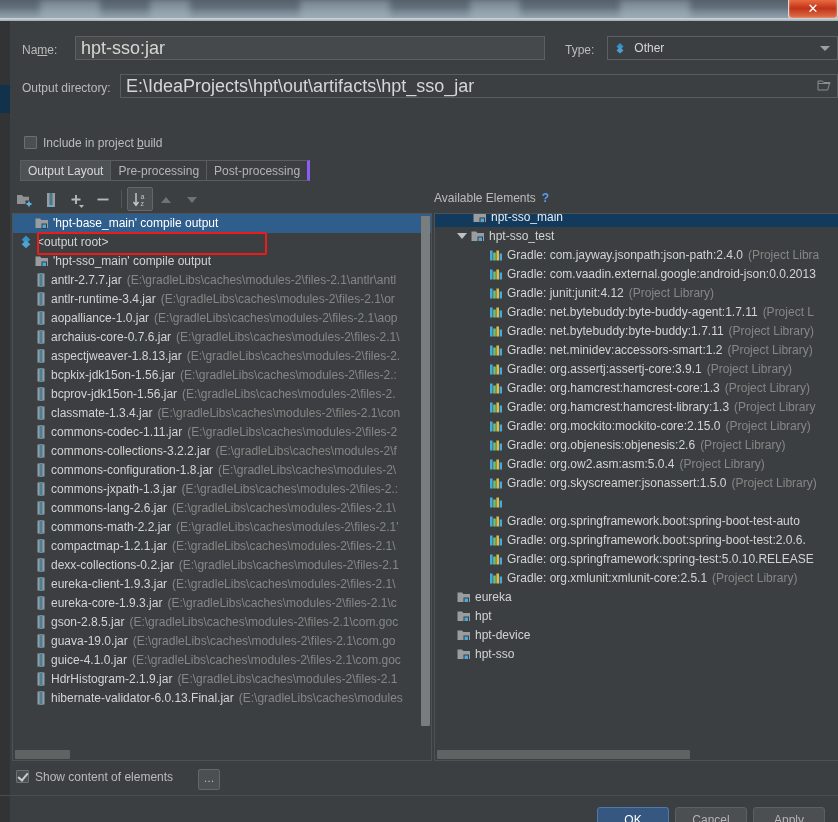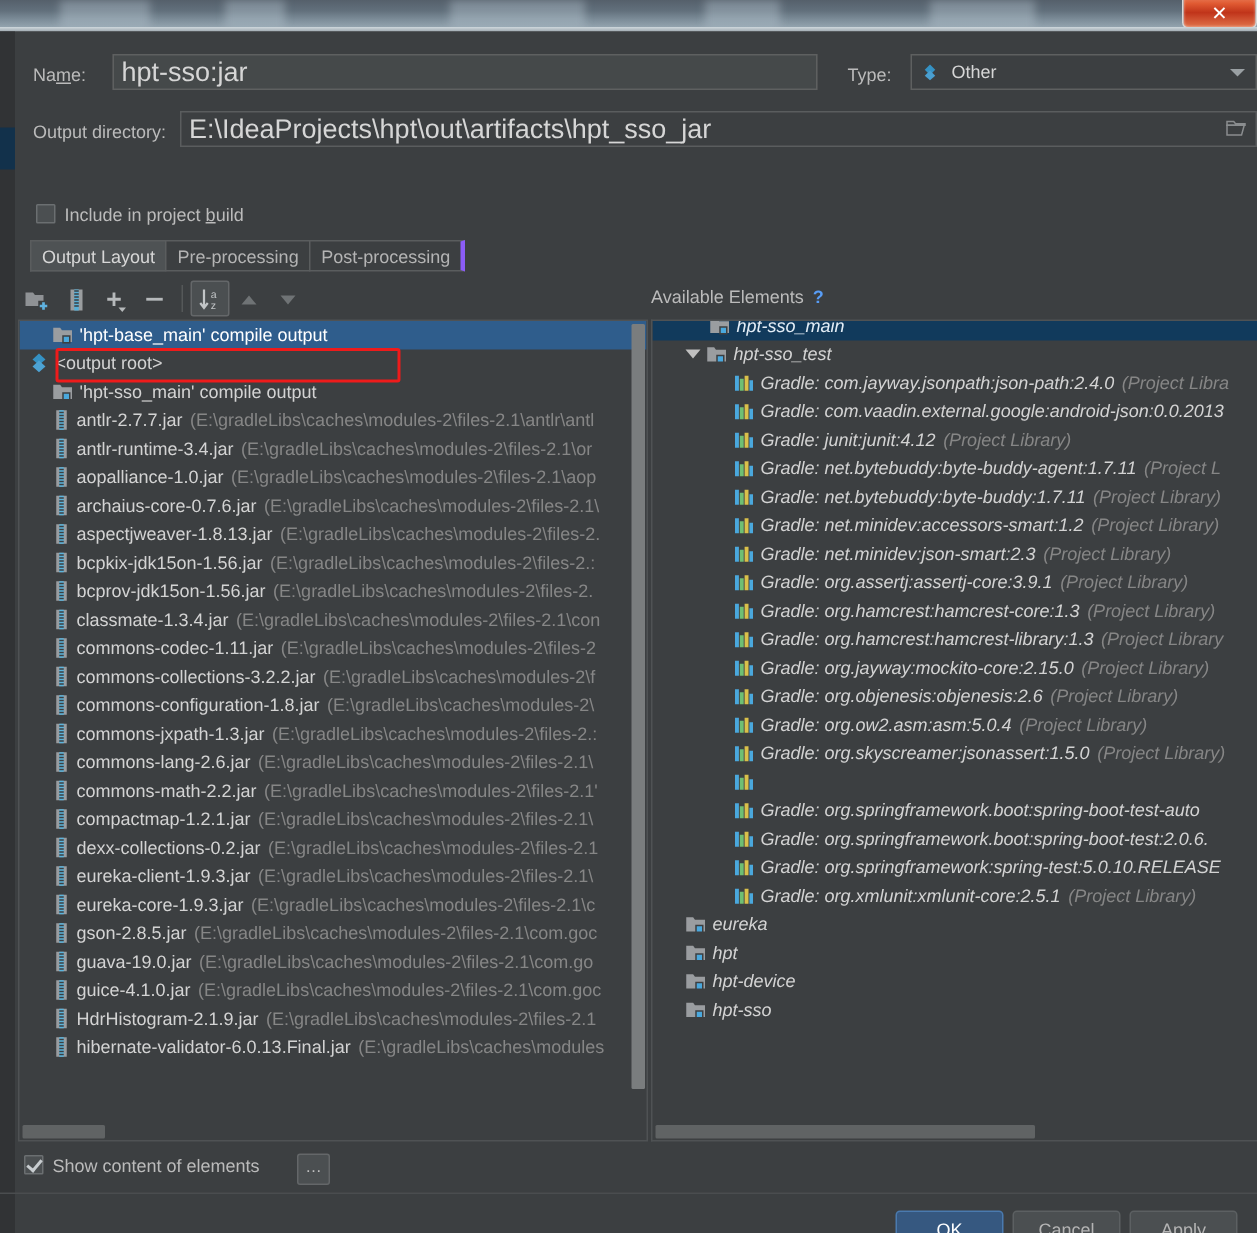--- a/index.html
+++ b/index.html
@@ -114,21 +114,20 @@
   
   .panel-left{
     position:absolute;left:12px;top:192px;width:420px;height:548px;
     background:#3c3f41;border:1px solid #4f5254;box-sizing:border-box;
     overflow:hidden;
   }
   .panel-right{
     position:absolute;left:434px;top:192px;width:404px;height:548px;
     background:#3c3f41;border:1px solid #4f5254;border-right:none;box-sizing:border-box;
     overflow:hidden;
-    font-style:italic;
   }
   .avail-hdr{
     position:absolute;left:434px;top:166px;height:22px;line-height:22px;
     font-size:12px;color:#bbbbbb;
   }
   .avail-hdr .qmark{color:#589df6;margin-left:6px;font-weight:bold;}
 
   .tree{position:relative;}
   .trow{
     position:relative;height:19px;line-height:19px;white-space:nowrap;
@@ -475,45 +474,39 @@
                 <rect x="1" y="1.5" width="2.6" height="10" fill="#4aa8dd"></rect>
                 <rect x="4.2" y="3.5" width="2.6" height="8" fill="#6fbf73"></rect>
                 <rect x="7.4" y="1.5" width="2.6" height="10" fill="#d9c04a"></rect>
                 <rect x="10.6" y="4.5" width="2.4" height="7" fill="#4aa8dd"></rect>
               </svg></span><span class="nm">Gradle: net.minidev:accessors-smart:1.2</span><span class="path" style="margin-left: 5px;">(Project Library)</span></div>
           <div class="trow"><span style="display: inline-block; width: 54px;"></span><span class="ic"><svg width="14" height="13" viewBox="0 0 14 13">
                 <rect x="1" y="1.5" width="2.6" height="10" fill="#4aa8dd"></rect>
                 <rect x="4.2" y="3.5" width="2.6" height="8" fill="#6fbf73"></rect>
                 <rect x="7.4" y="1.5" width="2.6" height="10" fill="#d9c04a"></rect>
                 <rect x="10.6" y="4.5" width="2.4" height="7" fill="#4aa8dd"></rect>
-              </svg></span><span class="nm">Gradle: net.minidev:json-smart:2.3</span><span class="path" style="margin-left: 5px;">(Project Library)</span></div>
-          <div class="trow"><span style="display: inline-block; width: 54px;"></span><span class="ic"><svg width="14" height="13" viewBox="0 0 14 13">
-                <rect x="1" y="1.5" width="2.6" height="10" fill="#4aa8dd"></rect>
-                <rect x="4.2" y="3.5" width="2.6" height="8" fill="#6fbf73"></rect>
-                <rect x="7.4" y="1.5" width="2.6" height="10" fill="#d9c04a"></rect>
-                <rect x="10.6" y="4.5" width="2.4" height="7" fill="#4aa8dd"></rect>
               </svg></span><span class="nm">Gradle: org.assertj:assertj-core:3.9.1</span><span class="path" style="margin-left: 5px;">(Project Library)</span></div>
           <div class="trow"><span style="display: inline-block; width: 54px;"></span><span class="ic"><svg width="14" height="13" viewBox="0 0 14 13">
                 <rect x="1" y="1.5" width="2.6" height="10" fill="#4aa8dd"></rect>
                 <rect x="4.2" y="3.5" width="2.6" height="8" fill="#6fbf73"></rect>
                 <rect x="7.4" y="1.5" width="2.6" height="10" fill="#d9c04a"></rect>
                 <rect x="10.6" y="4.5" width="2.4" height="7" fill="#4aa8dd"></rect>
               </svg></span><span class="nm">Gradle: org.hamcrest:hamcrest-core:1.3</span><span class="path" style="margin-left: 5px;">(Project Library)</span></div>
           <div class="trow"><span style="display: inline-block; width: 54px;"></span><span class="ic"><svg width="14" height="13" viewBox="0 0 14 13">
                 <rect x="1" y="1.5" width="2.6" height="10" fill="#4aa8dd"></rect>
                 <rect x="4.2" y="3.5" width="2.6" height="8" fill="#6fbf73"></rect>
                 <rect x="7.4" y="1.5" width="2.6" height="10" fill="#d9c04a"></rect>
                 <rect x="10.6" y="4.5" width="2.4" height="7" fill="#4aa8dd"></rect>
               </svg></span><span class="nm">Gradle: org.hamcrest:hamcrest-library:1.3</span><span class="path" style="margin-left: 5px;">(Project Library</span></div>
           <div class="trow"><span style="display: inline-block; width: 54px;"></span><span class="ic"><svg width="14" height="13" viewBox="0 0 14 13">
                 <rect x="1" y="1.5" width="2.6" height="10" fill="#4aa8dd"></rect>
                 <rect x="4.2" y="3.5" width="2.6" height="8" fill="#6fbf73"></rect>
                 <rect x="7.4" y="1.5" width="2.6" height="10" fill="#d9c04a"></rect>
                 <rect x="10.6" y="4.5" width="2.4" height="7" fill="#4aa8dd"></rect>
-              </svg></span><span class="nm">Gradle: org.jayway:mockito-core:2.15.0</span><span class="path" style="margin-left: 5px;">(Project Library)</span></div>
+              </svg></span><span class="nm">Gradle: org.mockito:mockito-core:2.15.0</span><span class="path" style="margin-left: 5px;">(Project Library)</span></div>
           <div class="trow"><span style="display: inline-block; width: 54px;"></span><span class="ic"><svg width="14" height="13" viewBox="0 0 14 13">
                 <rect x="1" y="1.5" width="2.6" height="10" fill="#4aa8dd"></rect>
                 <rect x="4.2" y="3.5" width="2.6" height="8" fill="#6fbf73"></rect>
                 <rect x="7.4" y="1.5" width="2.6" height="10" fill="#d9c04a"></rect>
                 <rect x="10.6" y="4.5" width="2.4" height="7" fill="#4aa8dd"></rect>
               </svg></span><span class="nm">Gradle: org.objenesis:objenesis:2.6</span><span class="path" style="margin-left: 5px;">(Project Library)</span></div>
           <div class="trow"><span style="display: inline-block; width: 54px;"></span><span class="ic"><svg width="14" height="13" viewBox="0 0 14 13">
                 <rect x="1" y="1.5" width="2.6" height="10" fill="#4aa8dd"></rect>
                 <rect x="4.2" y="3.5" width="2.6" height="8" fill="#6fbf73"></rect>
                 <rect x="7.4" y="1.5" width="2.6" height="10" fill="#d9c04a"></rect>

